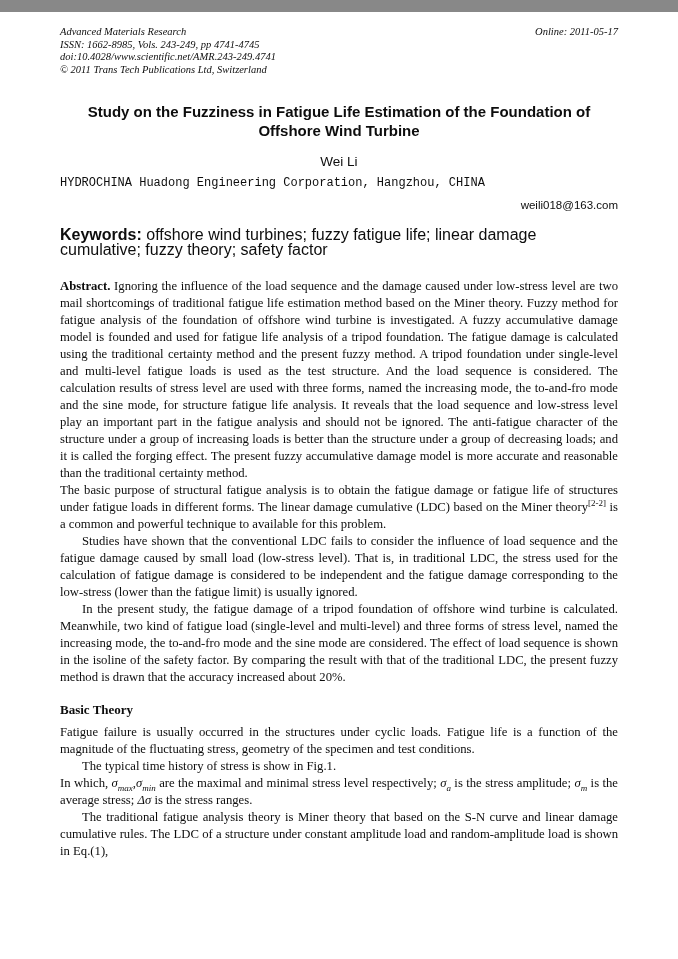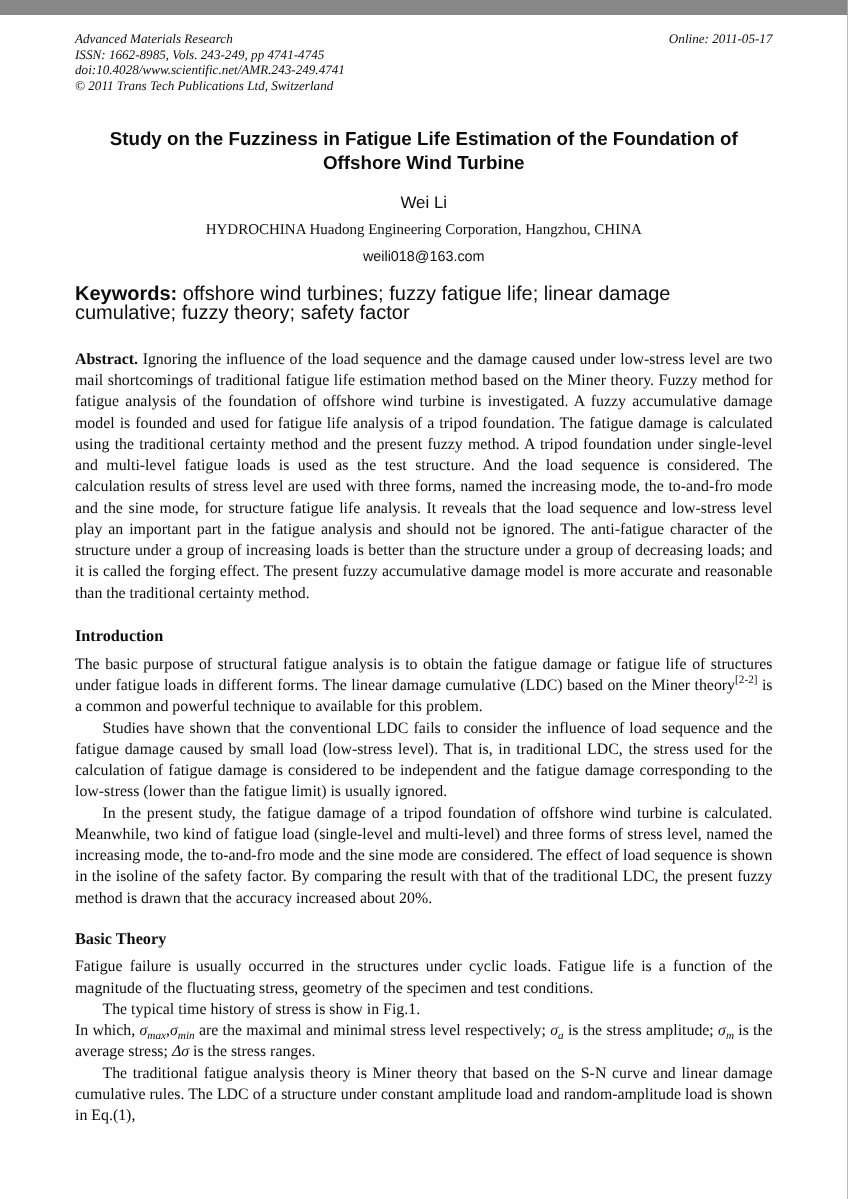--- a/index.html
+++ b/index.html
@@ -37,27 +37,26 @@
     padding: 0 10px;
   }
   .author {
     margin-top: 14px;
     text-align: center;
     font-family: "Liberation Sans", sans-serif;
     font-size: 13.5px;
   }
   .affil {
     margin-top: 7px;
-    text-align: center;
-    font-family: Liberation Serif, serif;
+    font-family: Liberation Mono, monospace;
     font-size: 12px;
   }
   .email {
     margin-top: 9px;
-    text-align: center;
+    text-align: right;
     font-family: "Liberation Sans", sans-serif;
     font-size: 11.5px;
   }
   
   .keywords {
     margin: 16px 0 0 0;
     font-family: "Liberation Sans", sans-serif;
     font-size: 16px;
     line-height: 15px;
   }
@@ -112,21 +111,20 @@
 
   <div class="title">Study on the Fuzziness in Fatigue Life Estimation of the Foundation of Offshore Wind Turbine</div>
   <div class="author">Wei Li</div>
   <div class="affil">HYDROCHINA Huadong Engineering Corporation, Hangzhou, CHINA</div>
   <div class="email">weili018@163.com</div>
 
   <p class="keywords"><b>Keywords:</b><span> offshore wind turbines; fuzzy fatigue life; linear damage cumulative; fuzzy theory; safety factor</span></p>
 
   <p class="body-text abstract"><b>Abstract.</b><span> Ignoring the influence of the load sequence and the damage caused under low-stress level are two mail shortcomings of traditional fatigue life estimation method based on the Miner theory. Fuzzy method for fatigue analysis of the foundation of offshore wind turbine is investigated. A fuzzy accumulative damage model is founded and used for fatigue life analysis of a tripod foundation. The fatigue damage is calculated using the traditional certainty method and the present fuzzy method. A tripod foundation under single-level and multi-level fatigue loads is used as the test structure. And the load sequence is considered. The calculation results of stress level are used with three forms, named the increasing mode, the to-and-fro mode and the sine mode, for structure fatigue life analysis. It reveals that the load sequence and low-stress level play an important part in the fatigue analysis and should not be ignored. The anti-fatigue character of the structure under a group of increasing loads is better than the structure under a group of decreasing loads; and it is called the forging effect. The present fuzzy accumulative damage model is more accurate and reasonable than the traditional certainty method.</span></p>
 
-  <div class="section-heading" style="margin-top:18px;">Introduction</div>
   <p class="body-text"><span>The basic purpose of structural fatigue analysis is to obtain the fatigue damage or fatigue life of structures under fatigue loads in different forms. The linear damage cumulative (LDC) based on the Miner theory</span><sup class="ref">[2-2]</sup><span> is a common and powerful technique to available for this problem.</span></p>
   <p class="body-text indent">Studies have shown that the conventional LDC fails to consider the influence of load sequence and the fatigue damage caused by small load (low-stress level). That is, in traditional LDC, the stress used for the calculation of fatigue damage is considered to be independent and the fatigue damage corresponding to the low-stress (lower than the fatigue limit) is usually ignored.</p>
   <p class="body-text indent">In the present study, the fatigue damage of a tripod foundation of offshore wind turbine is calculated. Meanwhile, two kind of fatigue load (single-level and multi-level) and three forms of stress level, named the increasing mode, the to-and-fro mode and the sine mode are considered. The effect of load sequence is shown in the isoline of the safety factor. By comparing the result with that of the traditional LDC, the present fuzzy method is drawn that the accuracy increased about 20%.</p>
 
   <div class="section-heading">Basic Theory</div>
   <p class="body-text">Fatigue failure is usually occurred in the structures under cyclic loads. Fatigue life is a function of the magnitude of the fluctuating stress, geometry of the specimen and test conditions.</p>
   <p class="body-text indent">The typical time history of stress is show in Fig.1.</p>
 
   <p class="body-text"><span>In which, </span><i class="sym">σ</i><sub class="sym"><i>max</i></sub><span>,</span><i class="sym">σ</i><sub class="sym"><i>min</i></sub><span> are the maximal and minimal stress level respectively; </span><i class="sym">σ</i><sub class="sym"><i>a</i></sub><span>  is the stress amplitude; </span><i class="sym">σ</i><sub class="sym"><i>m</i></sub><span> is the average stress; </span><i class="sym">Δσ</i><span> is the stress ranges.</span></p>
 

